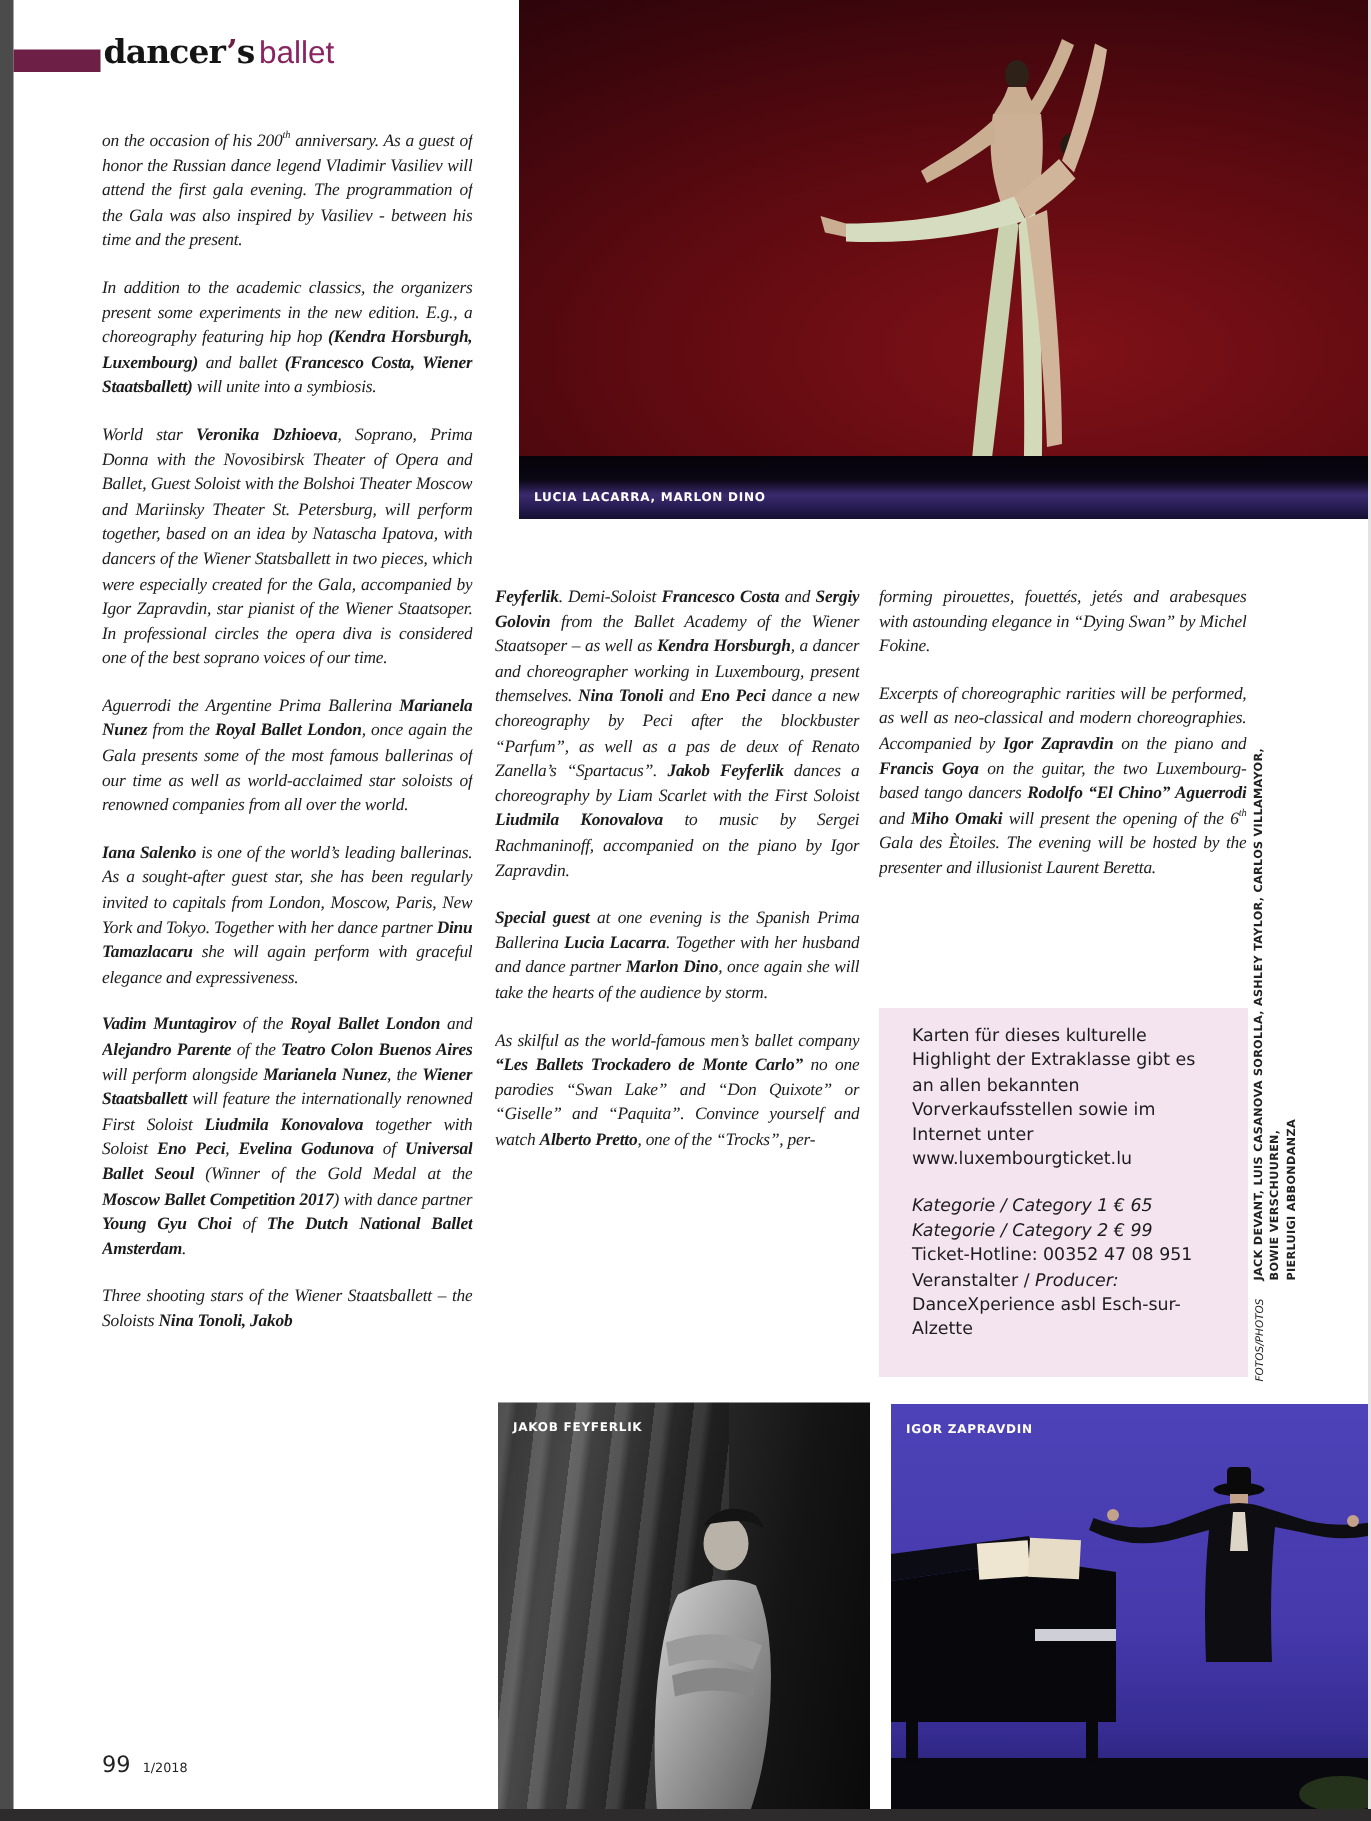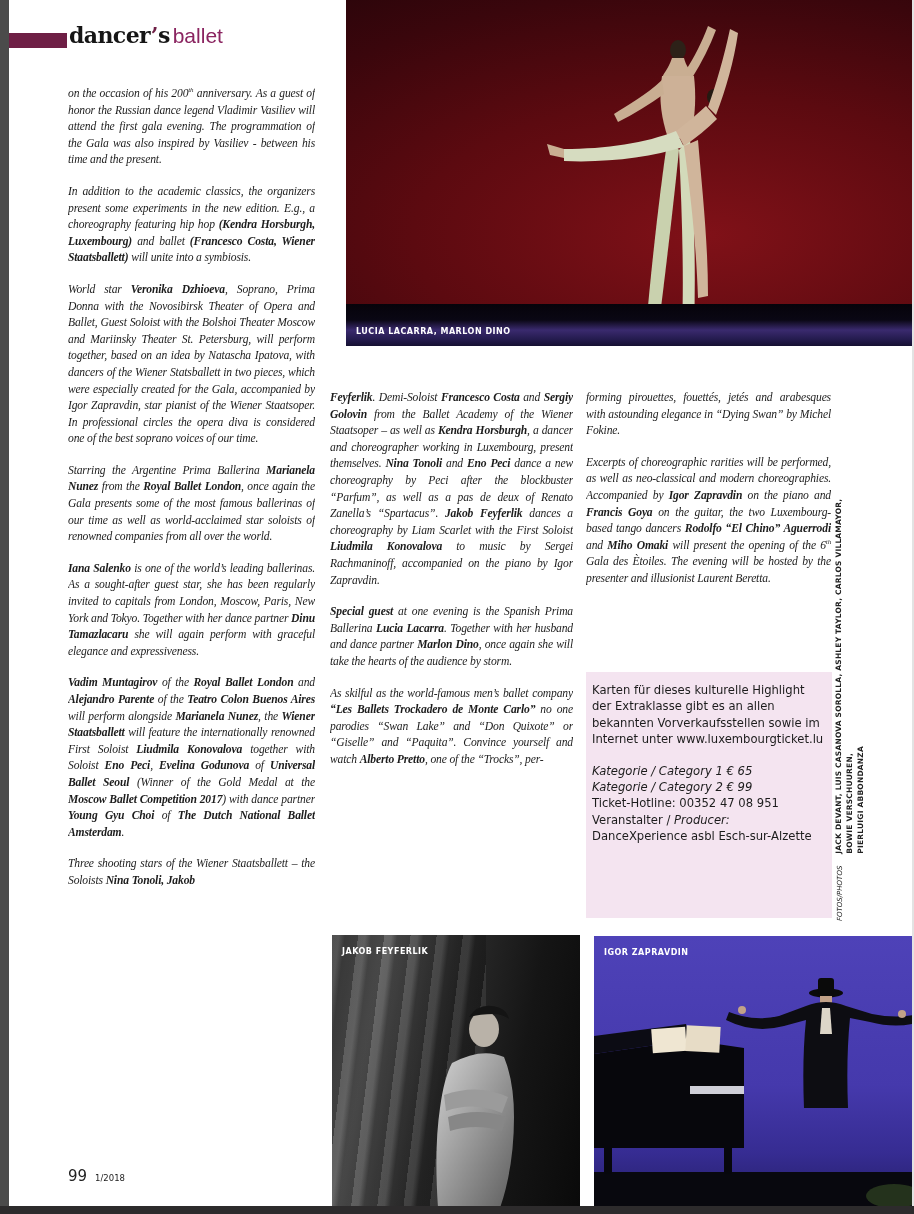--- a/index.html
+++ b/index.html
@@ -19,21 +19,21 @@
   .col{position:absolute;text-align:justify;font-style:italic;font-size:11.6px;line-height:16.6px;
        letter-spacing:-0.15px;overflow:hidden;}
   .col p{margin:0 0 15px 0;font-family:Liberation Serif, serif;}
   .col .b{font-weight:bold;}
   .col sup{font-size:7px;line-height:0;}
   #col-left{left:68px;top:86px;width:247px;height:1072px;}
   #col-mid{left:330px;top:390px;width:243px;height:540px;}
   #col-right{left:586px;top:390px;width:245px;height:276px;}
   
   .ticket-box{position:absolute;left:586px;top:672px;width:246px;height:246px;box-sizing:border-box;
-       background:var(--ticket_box_bg,#f4e4f0);padding:10px 6px;font-size:11.6px;line-height:16.4px;
+       background:var(--ticket_box_bg,#f4e4f0);padding:10px 22px;font-size:11.6px;line-height:16.4px;
        font-style:normal;text-align:left;}
   .ticket-box .it{font-style:italic;}
   .ticket-box .gap{height:15px;}
   
   .photo{position:absolute;overflow:hidden;}
   #photo-top{left:346px;top:0;width:582px;height:346px;
      background:radial-gradient(120% 95% at 62% 68%,#801118 0%,#5c0a10 42%,#3a060c 74%,#230409 100%);}
   #photo-top .floor{position:absolute;left:0;bottom:0;width:100%;height:42px;
      background:linear-gradient(180deg,#06030a 0%,#0a0714 38%,#3a2a6e 62%,#241b4e 84%,#151031 100%);}
   #photo-jakob{left:332px;top:935px;width:248px;height:273px;
@@ -66,21 +66,21 @@
 
   <div class="masthead-bar"></div>
   <div class="masthead">
     <span class="brand-serif">dancer</span><span class="brand-serif brand-apos">’</span><span class="brand-serif">s</span><span class="brand-light">ballet</span>
   </div>
 
   <div id="col-left" class="col">
       <p><span>on the occasion of his 200</span><sup>th</sup><span> anniversary. As a guest of honor the Russian dance legend Vladimir Vasiliev will attend the first gala evening. The programmation of the Gala was also inspired by Vasiliev - between his time and the present.</span></p>
       <p><span>In addition to the academic classics, the organizers present some experiments in the new edition. E.g., a choreography featuring hip hop </span><span class="b">(Kendra Horsburgh, Luxembourg)</span><span> and ballet </span><span class="b">(Francesco Costa, Wiener Staatsballett)</span><span> will unite into a symbiosis.</span></p>
       <p><span>World star </span><span class="b">Veronika Dzhioeva</span><span>, Soprano, Prima Donna with the Novosibirsk Theater of Opera and Ballet, Guest Soloist with the Bolshoi Theater Moscow and Mariinsky Theater St. Petersburg, will perform together, based on an idea by Natascha Ipatova, with dancers of the Wiener Statsballett in two pieces, which were especially created for the Gala, accompanied by Igor Zapravdin, star pianist of the Wiener Staatsoper. In professional circles the opera diva is considered one of the best soprano voices of our time.</span></p>
-      <p><span>Starring the Argentine Prima Ballerina </span><span class="b">Marianela Nunez</span><span> from the </span><span class="b">Royal Ballet London</span><span>, once again the Gala presents some of the most famous ballerinas of our time as well as world-acclaimed star soloists of renowned companies from all over the world.</span></p>
+      <p><span>Aguerrodi the Argentine Prima Ballerina </span><span class="b">Marianela Nunez</span><span> from the </span><span class="b">Royal Ballet London</span><span>, once again the Gala presents some of the most famous ballerinas of our time as well as world-acclaimed star soloists of renowned companies from all over the world.</span></p>
       <p><span class="b">Iana Salenko</span><span> is one of the world’s leading ballerinas. As a sought-after guest star, she has been regularly invited to capitals from London, Moscow, Paris, New York and Tokyo. Together with her dance partner </span><span class="b">Dinu Tamazlacaru</span><span> she will again perform with graceful elegance and expressiveness.</span></p>
       <p><span class="b">Vadim Muntagirov</span><span> of the </span><span class="b">Royal Ballet London</span><span> and </span><span class="b">Alejandro Parente</span><span> of the </span><span class="b">Teatro Colon Buenos Aires</span><span> will perform alongside </span><span class="b">Marianela Nunez</span><span>, the </span><span class="b">Wiener Staatsballett</span><span> will feature the internationally renowned First Soloist </span><span class="b">Liudmila Konovalova</span><span> together with Soloist </span><span class="b">Eno Peci</span><span>, </span><span class="b">Evelina Godunova</span><span> of </span><span class="b">Universal Ballet Seoul</span><span> (Winner of the Gold Medal at the </span><span class="b">Moscow Ballet Competition 2017</span><span>) with dance partner </span><span class="b">Young Gyu Choi</span><span> of </span><span class="b">The Dutch National Ballet Amsterdam</span><span>.</span></p>
       <p><span>Three shooting stars of the Wiener Staatsballett – the Soloists </span><span class="b">Nina Tonoli, Jakob</span></p>
     </div>
   <div id="col-mid" class="col">
       <p><span class="b">Feyferlik</span><span>. Demi-Soloist </span><span class="b">Francesco Costa</span><span> and </span><span class="b">Sergiy Golovin</span><span> from the Ballet Academy of the Wiener Staatsoper – as well as </span><span class="b">Kendra Horsburgh</span><span>, a dancer and choreographer working in Luxembourg, present themselves. </span><span class="b">Nina Tonoli</span><span> and </span><span class="b">Eno Peci</span><span> dance a new choreography by Peci after the blockbuster “Parfum”, as well as a pas de deux of Renato Zanella’s “Spartacus”. </span><span class="b">Jakob Feyferlik</span><span> dances a choreography by Liam Scarlet with the First Soloist </span><span class="b">Liudmila Konovalova</span><span> to music by Sergei Rachmaninoff, accompanied on the piano by Igor Zapravdin.</span></p>
       <p><span class="b">Special guest</span><span> at one evening is the Spanish Prima Ballerina </span><span class="b">Lucia Lacarra</span><span>. Together with her husband and dance partner </span><span class="b">Marlon Dino</span><span>, once again she will take the hearts of the audience by storm.</span></p>
       <p><span>As skilful as the world-famous men’s ballet company </span><span class="b">“Les Ballets Trockadero de Monte Carlo”</span><span> no one parodies “Swan Lake” and “Don Quixote” or “Giselle” and “Paquita”. Convince yourself and watch </span><span class="b">Alberto Pretto</span><span>, one of the “Trocks”, per-</span></p>
     </div>
   <div id="col-right" class="col">

